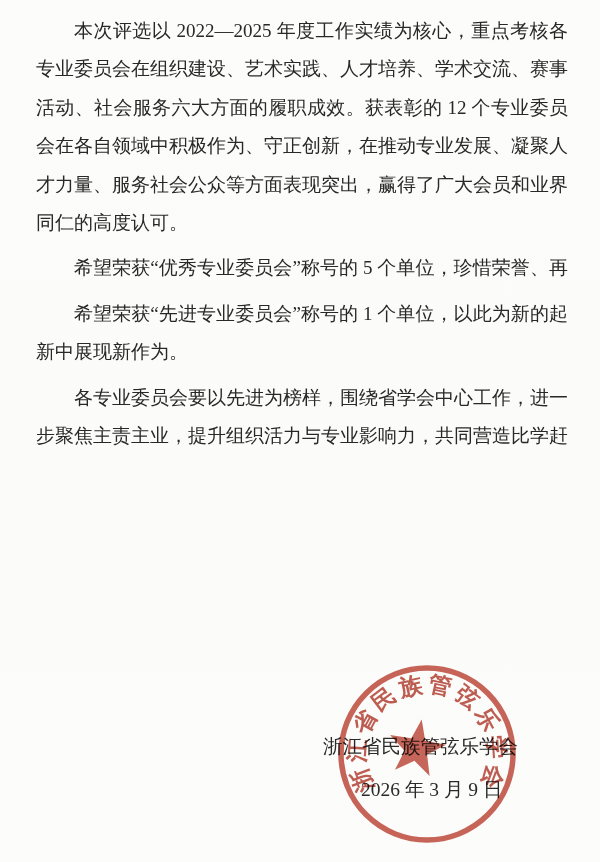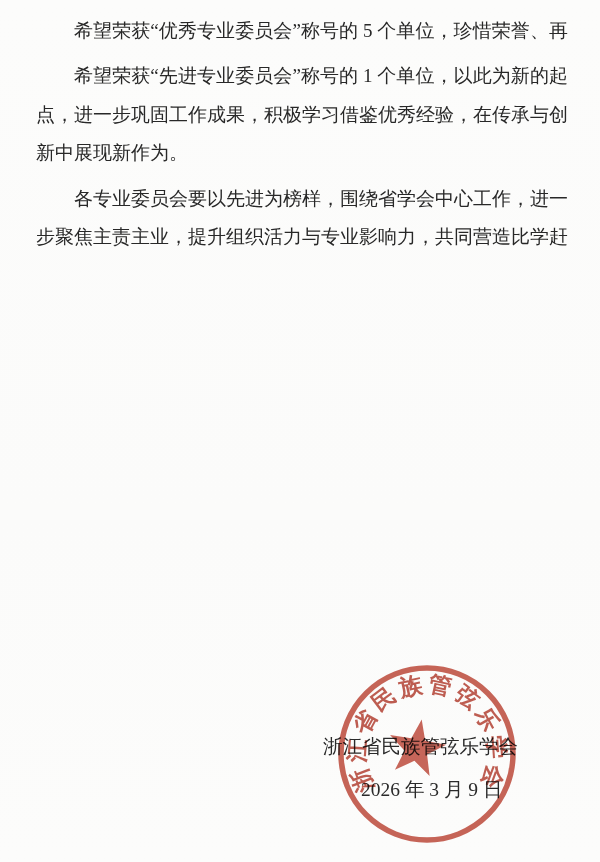--- a/index.html
+++ b/index.html
@@ -66,25 +66,32 @@
     font-weight: bold;
   }
 </style>
 </head>
 <body>
 
 <div class="page">
 
   <div class="body-text">
       <div class="para">
+        <div class="line first">本次评选以 2022—2025 年度工作实绩为核心，重点考核各</div>
+        <div class="line">专业委员会在组织建设、艺术实践、人才培养、学术交流、赛事</div>
+        <div class="line">活动、社会服务六大方面的履职成效。获表彰的 12 个专业委员</div>
+        <div class="line">会在各自领域中积极作为、守正创新，在推动专业发展、凝聚人</div>
+        <div class="line">才力量、服务社会公众等方面表现突出，赢得了广大会员和业界</div>
+        <div class="line last">同仁的高度认可。</div>
+      </div>
+      <div class="para">
         <div class="line first">希望荣获“优秀专业委员会”称号的 5 个单位，珍惜荣誉、再</div>
       </div>
       <div class="para">
         <div class="line first">希望荣获“先进专业委员会”称号的 1 个单位，以此为新的起</div>
-        <div class="line">点，进一步巩固工作成果，积极学习借鉴优秀经验，在传承与创</div>
         <div class="line last">新中展现新作为。</div>
       </div>
       <div class="para">
         <div class="line first">各专业委员会要以先进为榜样，围绕省学会中心工作，进一</div>
         <div class="line">步聚焦主责主业，提升组织活力与专业影响力，共同营造比学赶</div>
       </div>
     </div>
 
   <div class="sig-org">浙江省民族管弦乐学会</div>
 

